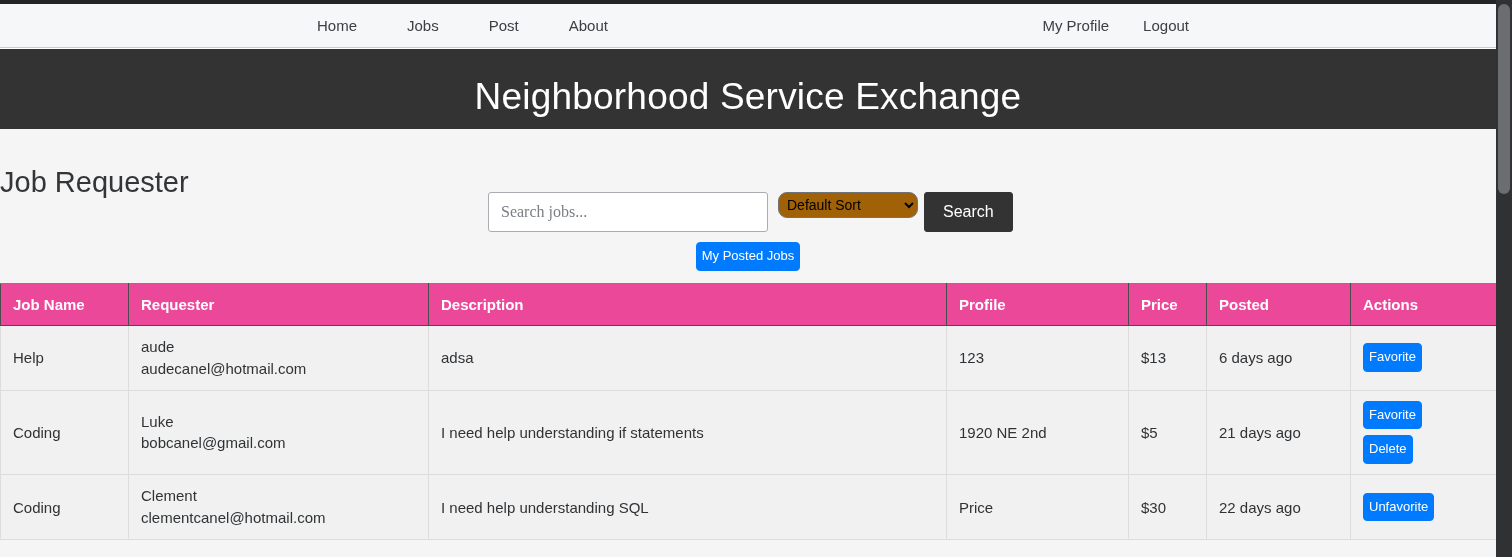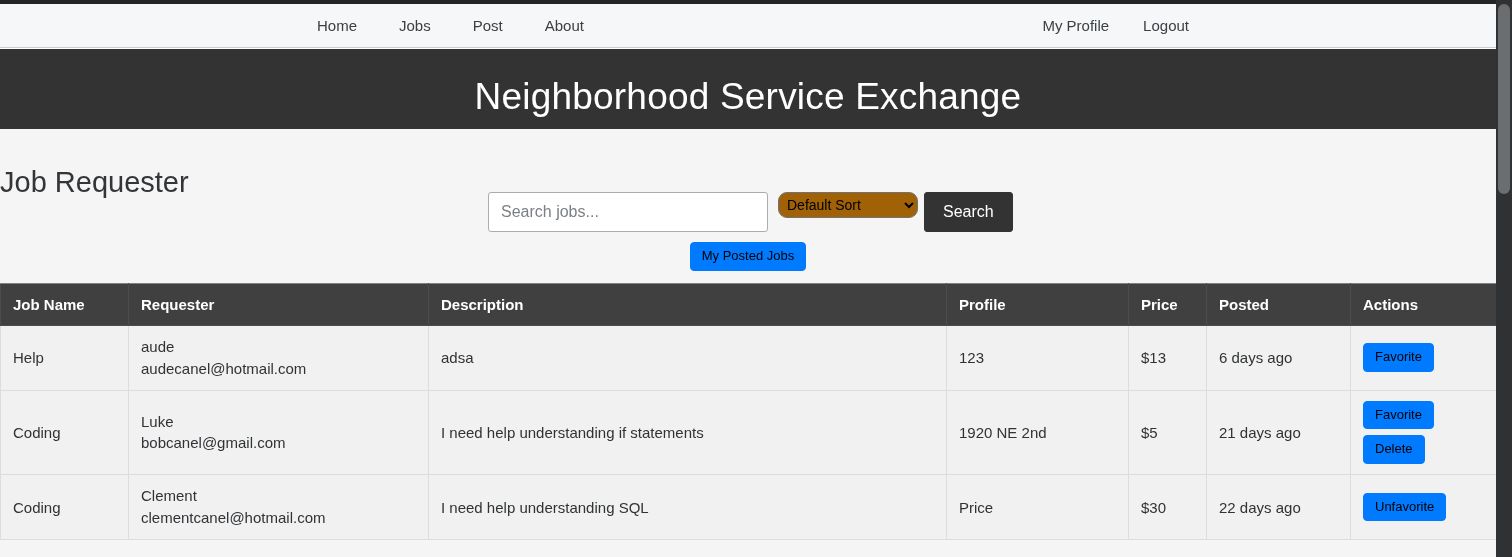--- a/index.html
+++ b/index.html
@@ -41,21 +41,21 @@
     position: absolute; top: 4px; left: 0;
     width: 1496px; height: 44px;
     background: #f6f7f9;
     border-bottom: 1px solid #c9ccd0;
     display: flex;
     align-items: center;
   }
   .nav-left {
     display: flex; align-items: center;
     margin-left: 300px;
-    gap: 8px;
+    gap: 16px;
   }
   .nav-right {
     display: flex; align-items: center;
     margin-left: auto; margin-right: 290px;
     gap: 0px;
     text-align: right;
   }
   .nav-link {
     color: #3c4043;
     font-size: 15px;
@@ -109,21 +109,21 @@
     align-items: flex-start;
   }
   .search-input {
     width: 280px; height: 40px;
     border: 1px solid #a9adb2;
     border-radius: 3px;
     background: #ffffff;
     font-size: 16px;
     color: #212529;
     padding: 0 12px;
-    font-family: Liberation Sans, sans-serif;
+    font-family: Liberation Serif, serif;
     outline: none;
   }
   .search-input::placeholder { color: #7b7f84; }
 
   .sort-select {
     margin-left: 10px;
     width: 140px; height: 26px;
     margin-top: 0;
     border: 1px solid #6f7377;
     border-radius: 9px;
@@ -152,42 +152,42 @@
     position: absolute;
     top: 113px; left: 0;
     width: 1496px;
     display: flex;
     justify-content: center;
   }
   .btn-blue {
     background: #007bff;
     border: 1px solid #007bff;
     border-radius: 4px;
-    color: #000000;
+    color: #ffffff;
     font-size: 13px;
     font-family: "Liberation Sans", sans-serif;
-    padding: 5px 11px;
+    padding: 5px 5px;
     cursor: pointer;
     line-height: 1.3;
     white-space: nowrap;
   }
 
   
   .table-wrap {
     position: absolute;
     top: 154px; left: 0;
     width: 1496px;
   }
   table.jobs {
     width: 1496px;
     border-collapse: collapse;
     table-layout: fixed;
   }
   table.jobs thead th {
-    background: #404040;
+    background: #ec4899;
     color: #ffffff;
     font-size: 15px;
     font-weight: bold;
     text-align: left;
     padding: 10px 12px;
     border: 1px solid #4a4c4e;
     border-top: 1px solid #7f8284;
     height: 42px;
     vertical-align: middle;
     white-space: nowrap;

